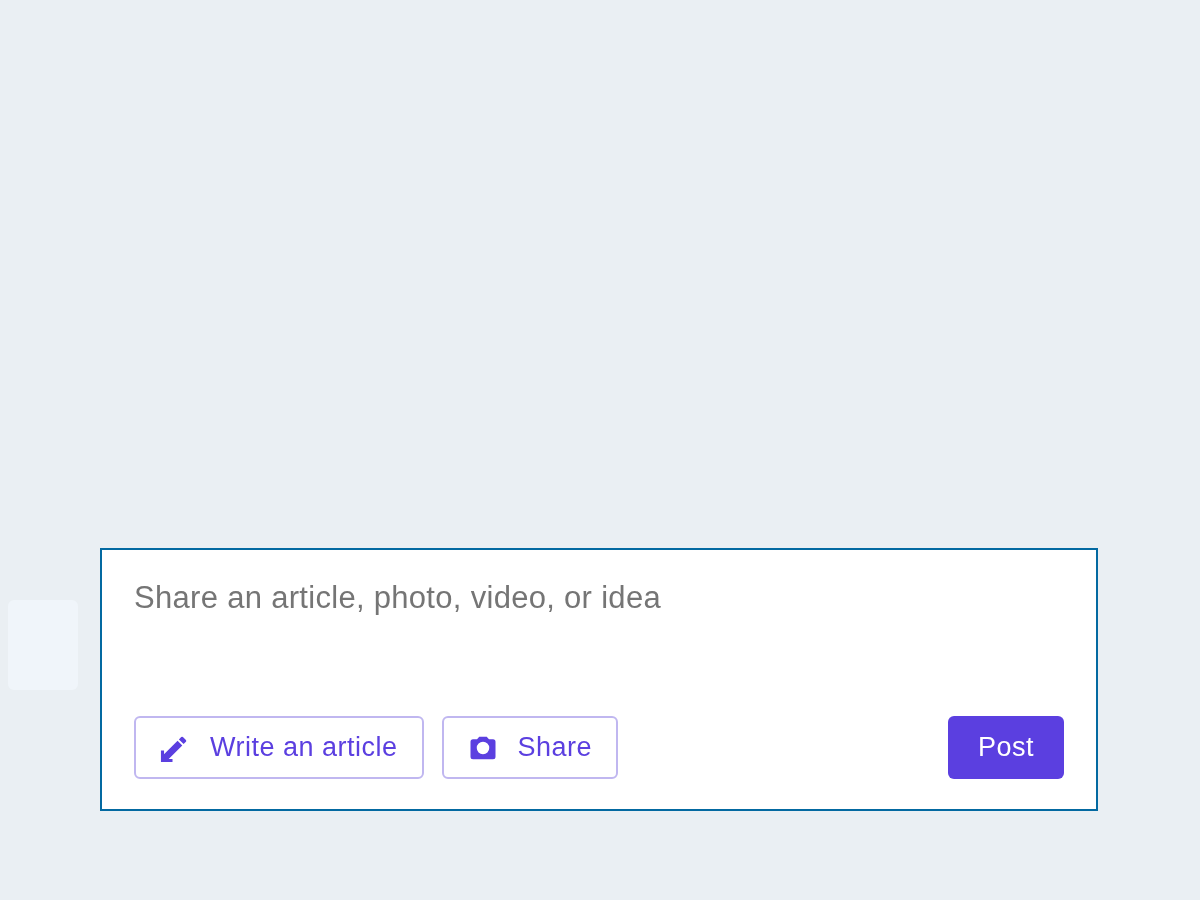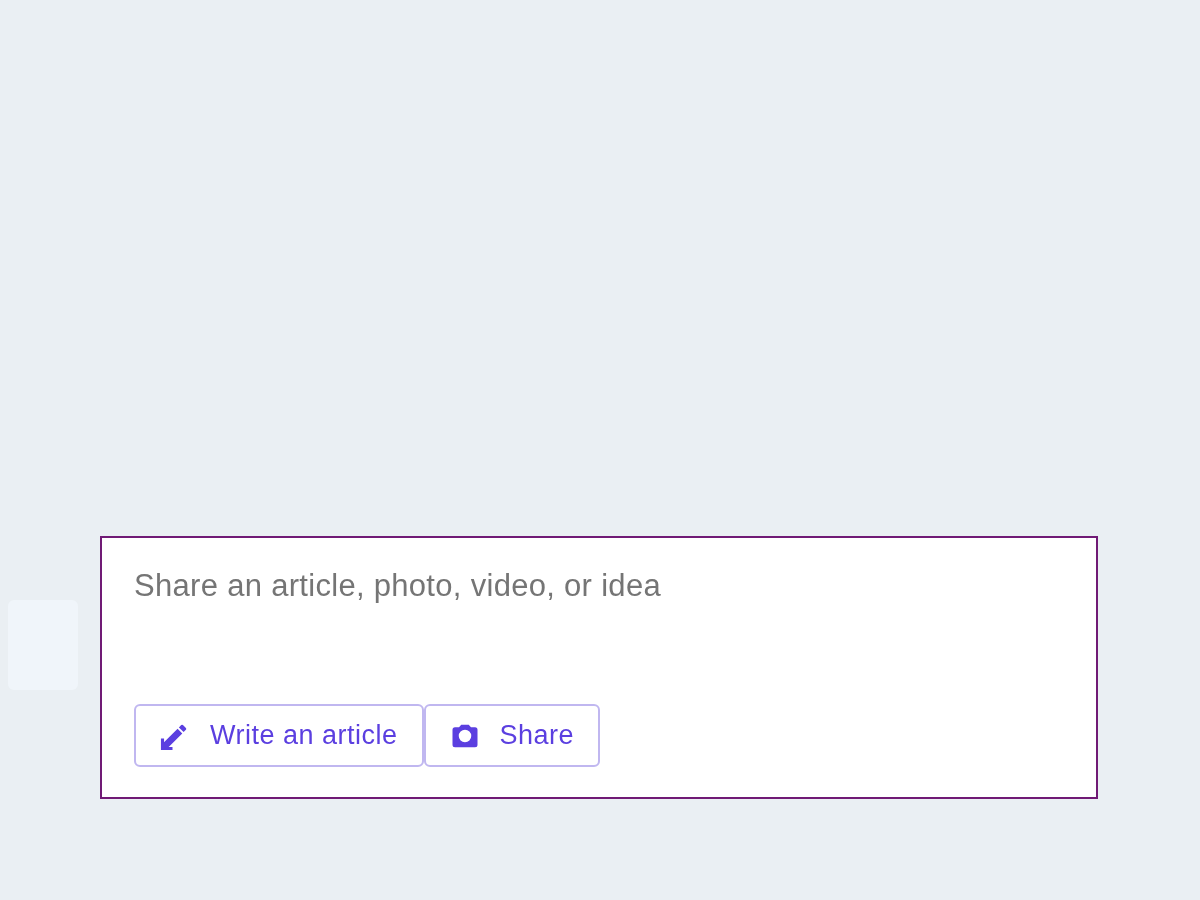--- a/index.html
+++ b/index.html
@@ -11,25 +11,25 @@
       width: 1200px;
       height: 900px;
       background-color: #eaeff3;
       font-family: -apple-system, BlinkMacSystemFont, 'Segoe UI', Roboto, Helvetica, Arial, sans-serif;
       position: relative;
       overflow: hidden;
     }
     .share-box {
       position: absolute;
       left: 100px;
-      top: 536px;
+      top: 548px;
       width: 998px;
       height: 263px;
       background-color: #ffffff;
-      border: 2px solid #701a75;
+      border: 2px solid #0369a1;
       padding: 30px 32px;
       display: flex;
       flex-direction: column;
       justify-content: space-between;
     }
     .share-prompt {
       font-size: 31px;
       color: #647482;
       font-weight: 400;
       letter-spacing: 0.3px;
@@ -39,20 +39,21 @@
       width: 100%;
       cursor: text;
     }
     .action-row {
       display: flex;
       align-items: center;
       justify-content: space-between;
     }
     .left-actions {
       display: flex;
+      gap: 18px;
     }
     .outline-button {
       display: flex;
       align-items: center;
       gap: 20px;
       background-color: #ffffff;
       border: 2px solid #c0b7f0;
       border-radius: 6px;
       padding: 14px 24px;
       cursor: pointer;
@@ -125,14 +126,17 @@
             <path d="M12 15.2a3.2 3.2 0 1 0 0-6.4 3.2 3.2 0 0 0 0 6.4z" fill="#ffffff"></path>
             <path d="M9 3l-1.8 2H4a2 2 0 0 0-2 2v12a2 2 0 0 0 2 2h16a2 2 0 0 0 2-2V7a2 2 0 0 0-2-2h-3.2L15 3H9zm3 14a5 5 0 1 1 0-10 5 5 0 0 1 0 10z"></path>
             <circle cx="12" cy="12" r="3.1" fill="#ffffff"></circle>
           </svg>
         </span>
         <span>Share</span>
       </button>
 
     </div>
 
+    <button class="post-button">
+      <span>Post</span>
+    </button>
   </div>
 </div>
 
 </body></html>

